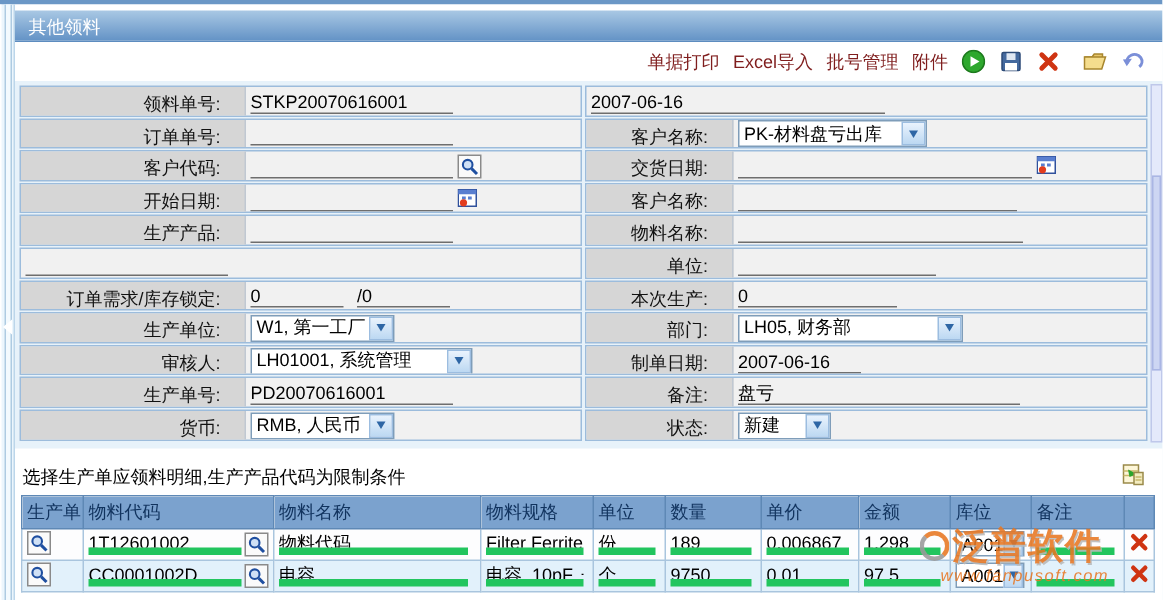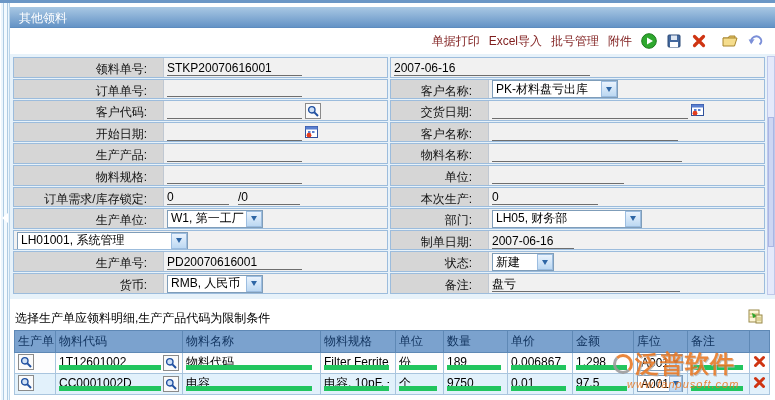--- a/index.html
+++ b/index.html
@@ -172,21 +172,20 @@
             </span>
           </div>
         </div>
         <div class="frow">
           <div class="flabel">生产产品:</div>
           <div class="ffield">
               <span class="uin" style="width:135px"></span>
             </div>
         </div>
         <div class="frow">
-          <div class="flabel">物料规格:</div>
           <div class="ffield">
               <span class="uin" style="width:135px"></span>
             </div>
         </div>
         <div class="frow">
           <div class="flabel">订单需求/库存锁定:</div>
           <div class="ffield">
             <span class="uin" style="width:62px">0</span>
             <span class="uin" style="width:62px;margin-left:6px">/0</span>
           </div>
@@ -194,22 +193,23 @@
         <div class="frow">
           <div class="flabel">生产单位:</div>
           <div class="ffield">
             <span class="sel" style="width:96px">
               <span>W1, 第一工厂</span>
               <span class="sel-arrow"></span>
             </span>
           </div>
         </div>
         <div class="frow">
-          <div class="ffield">
-            <span class="sel" style="width:171px">
+          <div class="flabel">审核人:</div>
+          <div class="ffield">
+            <span class="sel" style="width:148px">
               <span>LH01001, 系统管理</span>
               <span class="sel-arrow"></span>
             </span>
           </div>
         </div>
         <div class="frow">
           <div class="flabel">生产单号:</div>
           <div class="ffield">
               <span class="uin" style="width:135px">PD20070616001</span>
             </div>
@@ -288,33 +288,33 @@
             </span>
           </div>
         </div>
         <div class="frow">
           <div class="flabel">制单日期:</div>
           <div class="ffield">
               <span class="uin" style="width:82px">2007-06-16</span>
             </div>
         </div>
         <div class="frow">
+          <div class="flabel">备注:</div>
+          <div class="ffield">
+              <span class="uin" style="width:188px">盘亏</span>
+            </div>
+        </div>
+        <div class="frow">
           <div class="flabel">状态:</div>
           <div class="ffield">
             <span class="sel" style="width:62px">
               <span>新建</span>
               <span class="sel-arrow"></span>
             </span>
           </div>
-        </div>
-        <div class="frow">
-          <div class="flabel">备注:</div>
-          <div class="ffield">
-              <span class="uin" style="width:188px">盘亏</span>
-            </div>
         </div>
       </div>
 
     </div>
     <div class="vscroll">
         <div class="thumb"></div>
       </div>
   </div>
 
   <div class="detail">

